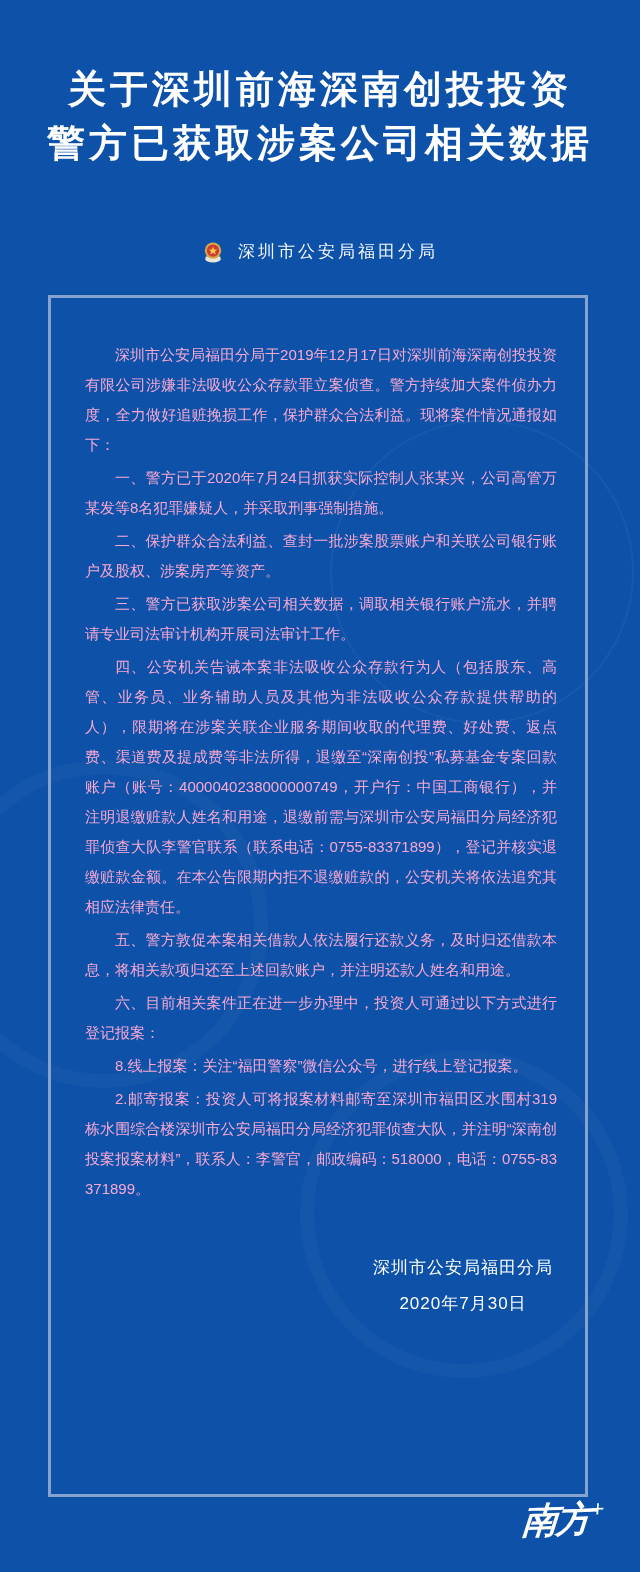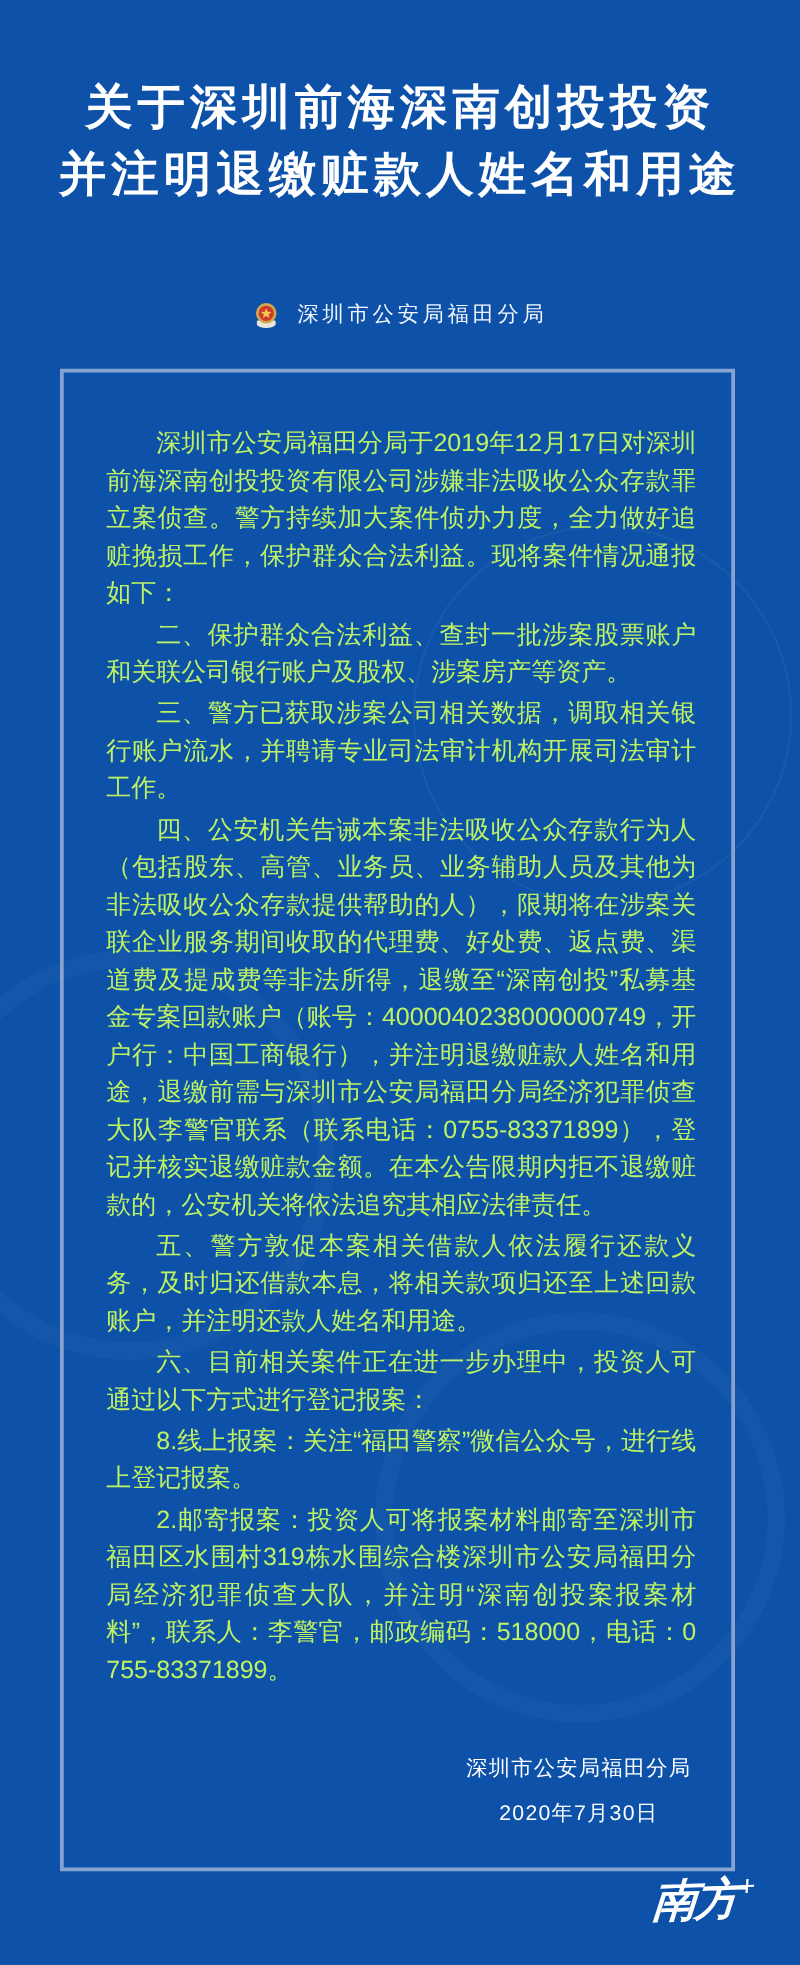--- a/index.html
+++ b/index.html
@@ -63,26 +63,26 @@
     left:48px;
     top:295px;
     width:540px;
     height:1202px;
     box-sizing:border-box;
     border:3px solid #86a2ce;
     padding:42px 28px 0 34px;
   }
   .notice-box p{
     margin:0 0 3px 0;
-    font-size:20px;
+    font-size:15px;
     line-height:30px;
     text-indent:2em;
     text-align:justify;
     word-break:break-all;
-    color:#bef264;
+    color:#f9a8d4;
   }
   .signature{
     margin:46px 4px 0 auto;
     width:max-content;
     text-align:center;
   }
   .signature div{
     font-size:17px;
     line-height:36px;
     letter-spacing:1px;
@@ -108,40 +108,41 @@
 </style>
 </head>
 <body>
 
 <div class="poster">
 
   <div class="wm wm1"></div>
   <div class="wm inner wm2"></div>
   <div class="wm inner wm3"></div>
 
-  <h1 class="title" style="margin:0;font-family:Liberation Mono, monospace;">
+  <h1 class="title" style="margin:0;">
     <div>关于深圳前海深南创投投资</div>
-    <div>并注明退缴赃款人姓名和用途</div>
+    <div>警方已获取涉案公司相关数据</div>
   </h1>
 
   <div class="subtitle">
     <span class="badge">
       <svg width="22" height="22" viewBox="0 0 22 22">
         <ellipse cx="11" cy="18.2" rx="7.6" ry="3.2" fill="#e9e5da"></ellipse>
         <rect x="3.4" y="15.2" width="15.2" height="3.4" rx="1.6" fill="#e9e5da"></rect>
         <circle cx="11" cy="9.6" r="8.2" fill="#d4a94a"></circle>
         <circle cx="11" cy="9.6" r="6.1" fill="#cf3a30"></circle>
         <polygon points="11,5.6 12.2,8.4 15.2,8.6 12.9,10.5 13.7,13.4 11,11.7 8.3,13.4 9.1,10.5 6.8,8.6 9.8,8.4" fill="#f2c94c"></polygon>
       </svg>
     </span>
     <span class="agency">深圳市公安局福田分局</span>
   </div>
 
   <div class="notice-box">
     <p>深圳市公安局福田分局于2019年12月17日对深圳前海深南创投投资有限公司涉嫌非法吸收公众存款罪立案侦查。警方持续加大案件侦办力度，全力做好追赃挽损工作，保护群众合法利益。现将案件情况通报如下：</p>
+    <p>一、警方已于2020年7月24日抓获实际控制人张某兴，公司高管万某发等8名犯罪嫌疑人，并采取刑事强制措施。</p>
     <p>二、保护群众合法利益、查封一批涉案股票账户和关联公司银行账户及股权、涉案房产等资产。</p>
     <p>三、警方已获取涉案公司相关数据，调取相关银行账户流水，并聘请专业司法审计机构开展司法审计工作。</p>
     <p>四、公安机关告诫本案非法吸收公众存款行为人（包括股东、高管、业务员、业务辅助人员及其他为非法吸收公众存款提供帮助的人），限期将在涉案关联企业服务期间收取的代理费、好处费、返点费、渠道费及提成费等非法所得，退缴至“深南创投”私募基金专案回款账户（账号：4000040238000000749，开户行：中国工商银行），并注明退缴赃款人姓名和用途，退缴前需与深圳市公安局福田分局经济犯罪侦查大队李警官联系（联系电话：0755-83371899），登记并核实退缴赃款金额。在本公告限期内拒不退缴赃款的，公安机关将依法追究其相应法律责任。</p>
     <p>五、警方敦促本案相关借款人依法履行还款义务，及时归还借款本息，将相关款项归还至上述回款账户，并注明还款人姓名和用途。</p>
     <p>六、目前相关案件正在进一步办理中，投资人可通过以下方式进行登记报案：</p>
     <p>8.线上报案：关注“福田警察”微信公众号，进行线上登记报案。</p>
     <p>2.邮寄报案：投资人可将报案材料邮寄至深圳市福田区水围村319栋水围综合楼深圳市公安局福田分局经济犯罪侦查大队，并注明“深南创投案报案材料”，联系人：李警官，邮政编码：518000，电话：0755-83371899。</p>
 
     <div class="signature">
       <div>深圳市公安局福田分局</div>

